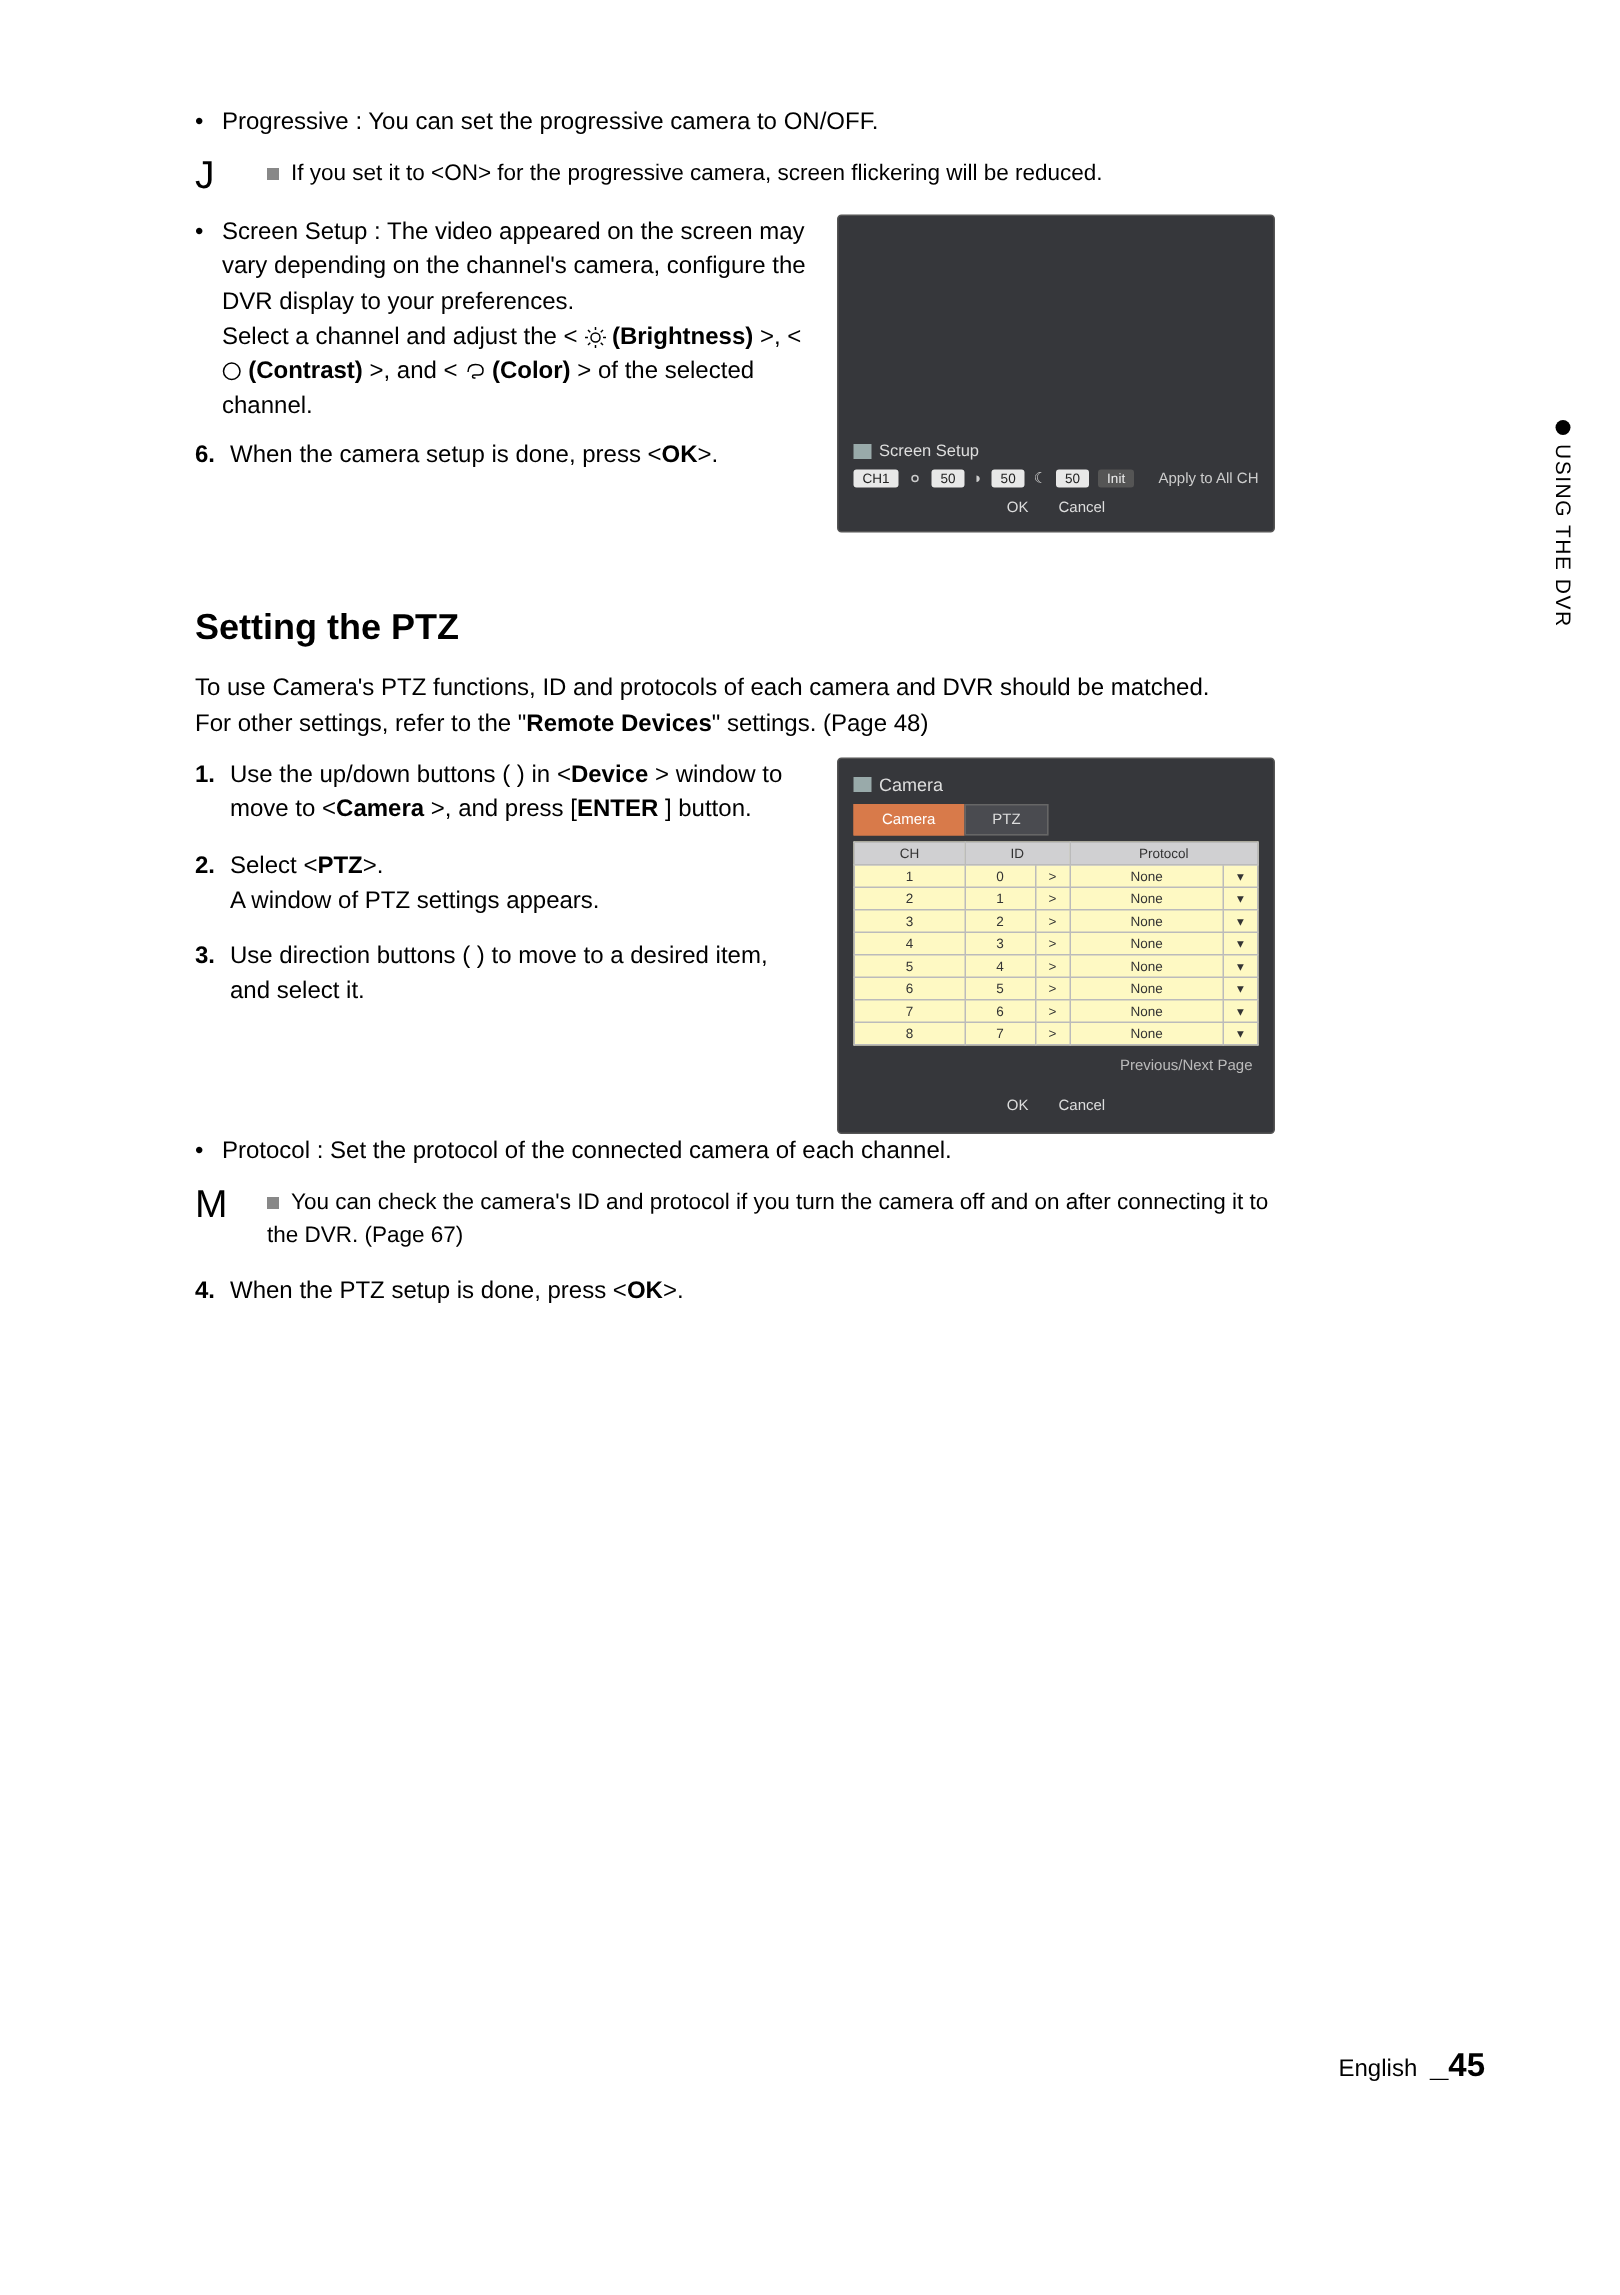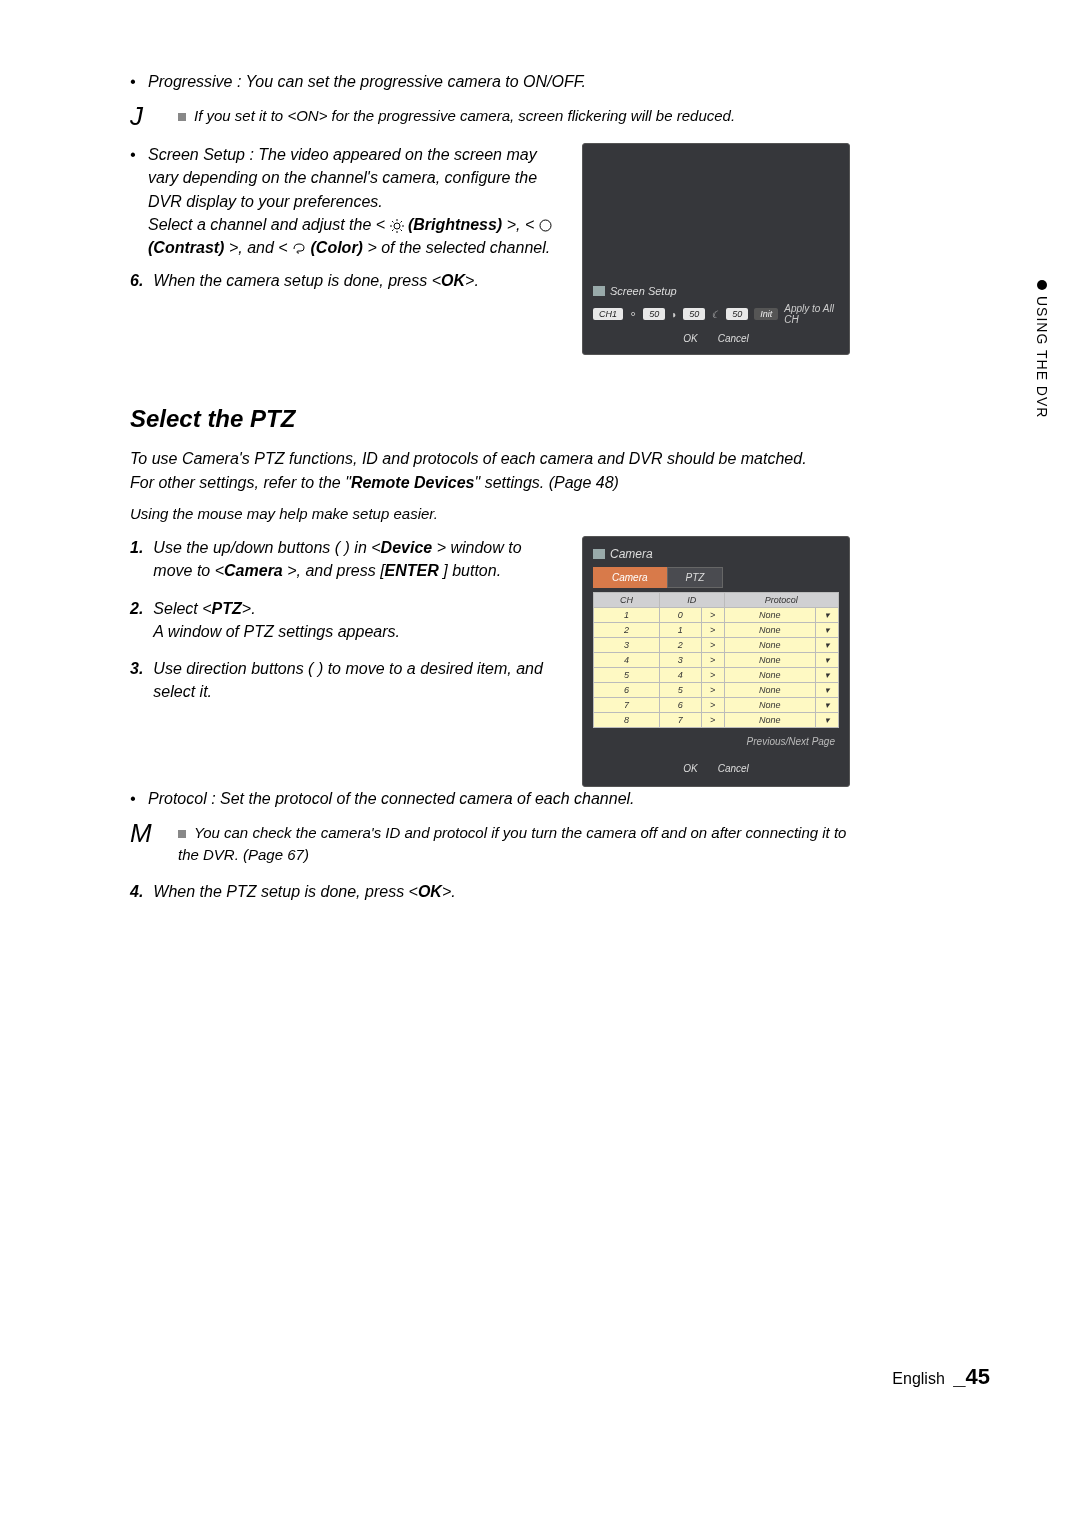--- a/index.html
+++ b/index.html
@@ -1,35 +1,35 @@
 <!DOCTYPE html>
 <html><head>
 <meta charset="utf-8">
 <style>
 body { margin:0; padding:0; background:#fff; font-family:Arial,Helvetica,sans-serif; color:#000; width:1080px; }
 .page { padding:70px 90px 40px 130px; position:relative; min-height:1430px; box-sizing:border-box; }
-.content { width:720px;font-style:italic; }
+.content { width:720px; }
 .side-tab { position:absolute; right:30px; top:280px; writing-mode:vertical-rl; text-orientation:mixed; font-size:14px; letter-spacing:1px; display:flex; align-items:center; gap:6px; }
 .side-tab .dot { display:inline-block; width:10px; height:10px; background:#000; border-radius:50%; }
 .bullet-list { margin:0; padding:0; list-style:none; }
 .bullet-list li { position:relative; padding-left:18px; margin-bottom:10px; font-size:16px; line-height:1.45; }
 .bullet-list li:before { content:"•"; position:absolute; left:0; top:0; }
 .note-row { display:flex; gap:18px; margin:8px 0 14px 0; }
 .note-letter { font-size:26px; font-weight:400; width:30px; flex-shrink:0; line-height:1; }
 .note-body { flex:1; font-size:15px; line-height:1.45; padding-top:2px; }
 .note-body .sq { display:inline-block; width:8px; height:8px; background:#888; margin-right:8px; vertical-align:middle; }
 .step { display:flex; gap:10px; margin-bottom:14px; font-size:16px; line-height:1.45; }
 .step-num { font-weight:bold; flex-shrink:0; }
 .step-body { flex:1; }
 h2.ptz { font-size:24px; font-weight:bold; margin:40px 0 14px 0; }
 .intro { font-size:16px; line-height:1.5; margin-bottom:10px; }
 .hint { font-size:15px; margin-bottom:14px; }
 .twocol { display:flex; gap:18px; align-items:flex-start; }
 .leftcol { flex:1; }
-.rightcol { width:268px; flex-shrink:0; }
+.rightcol { width:292px; flex-shrink:0; }
 .screenshot { background:#36373b; border:1px solid #555; border-radius:3px; color:#ddd; font-size:10px; }
 .ss1 { height:210px; position:relative; margin-bottom:10px; }
 .ss1-bottom { position:absolute; bottom:0; left:0; right:0; padding:8px 10px 10px 10px; }
 .ss1-title { font-size:11px; margin-bottom:6px; display:flex; align-items:center; gap:5px; }
 .ss1-title:before { content:""; display:inline-block; width:12px; height:10px; background:#9aa; }
 .ss1-row { display:flex; align-items:center; gap:6px; margin-bottom:8px; }
 .chip { background:#e8e8e8; color:#222; padding:1px 6px; border-radius:2px; font-size:9px; }
 .chip-dark { background:#555; color:#eee; }
 .ss1-btns { display:flex; justify-content:center; gap:20px; font-size:10px; }
 .ss2 { padding:10px; }
@@ -127,26 +127,25 @@
             </div>
             <div class="ss1-btns">
               <span>OK</span>
               <span>Cancel</span>
             </div>
           </div>
         </div>
       </div>
     </div>
 
-    <h2 class="ptz">Select the PTZ</h2>
+    <h2 class="ptz">Setting the PTZ</h2>
     <div class="intro">
       <span>To use Camera's PTZ functions, ID and protocols of each camera and DVR should be matched.</span><br>
       <span>For other settings, refer to the "</span><b>Remote Devices</b><span>" settings. (Page 48)</span>
     </div>
-    <div class="hint">Using the mouse may help make setup easier.</div>
 
     <div class="twocol">
       <div class="leftcol">
         <div class="step">
           <div class="step-num">1.</div>
           <div class="step-body">
             <span>Use the up/down buttons (</span>
             <span>) in &lt;</span><b>Device</b>
             <span>&gt; window to move to &lt;</span><b>Camera</b>
             <span>&gt;, and press [</span><b>ENTER</b>

